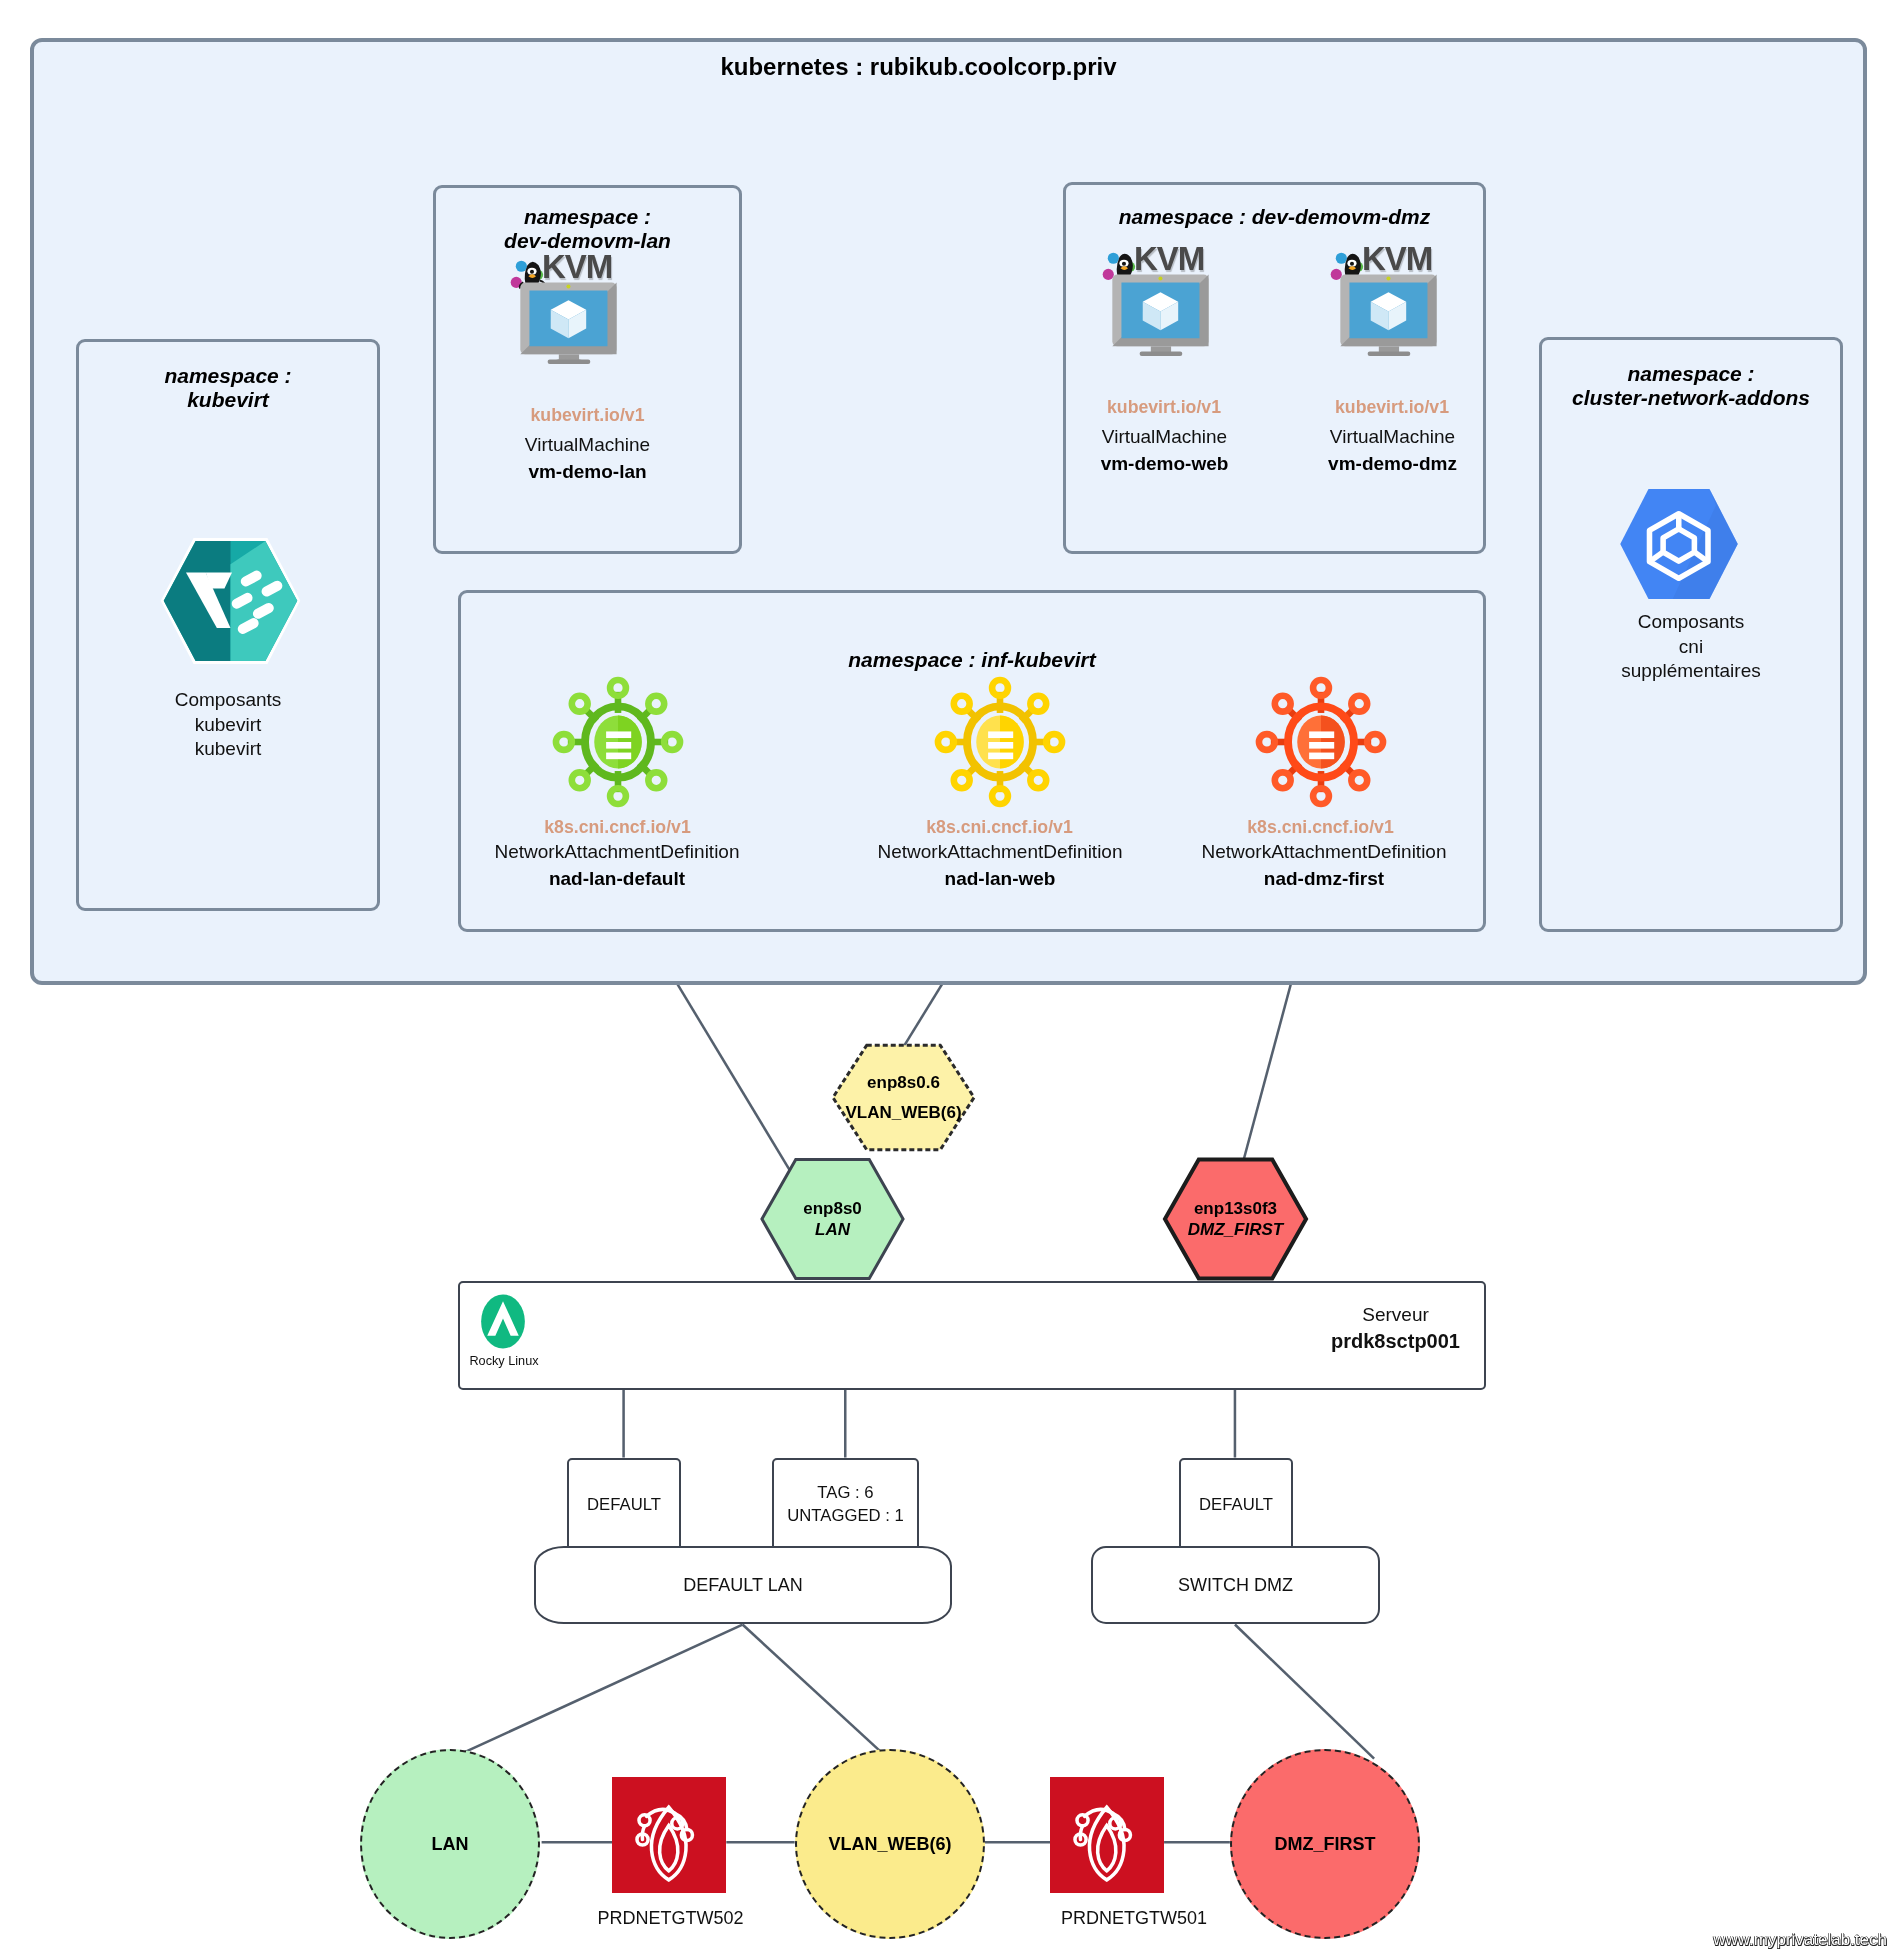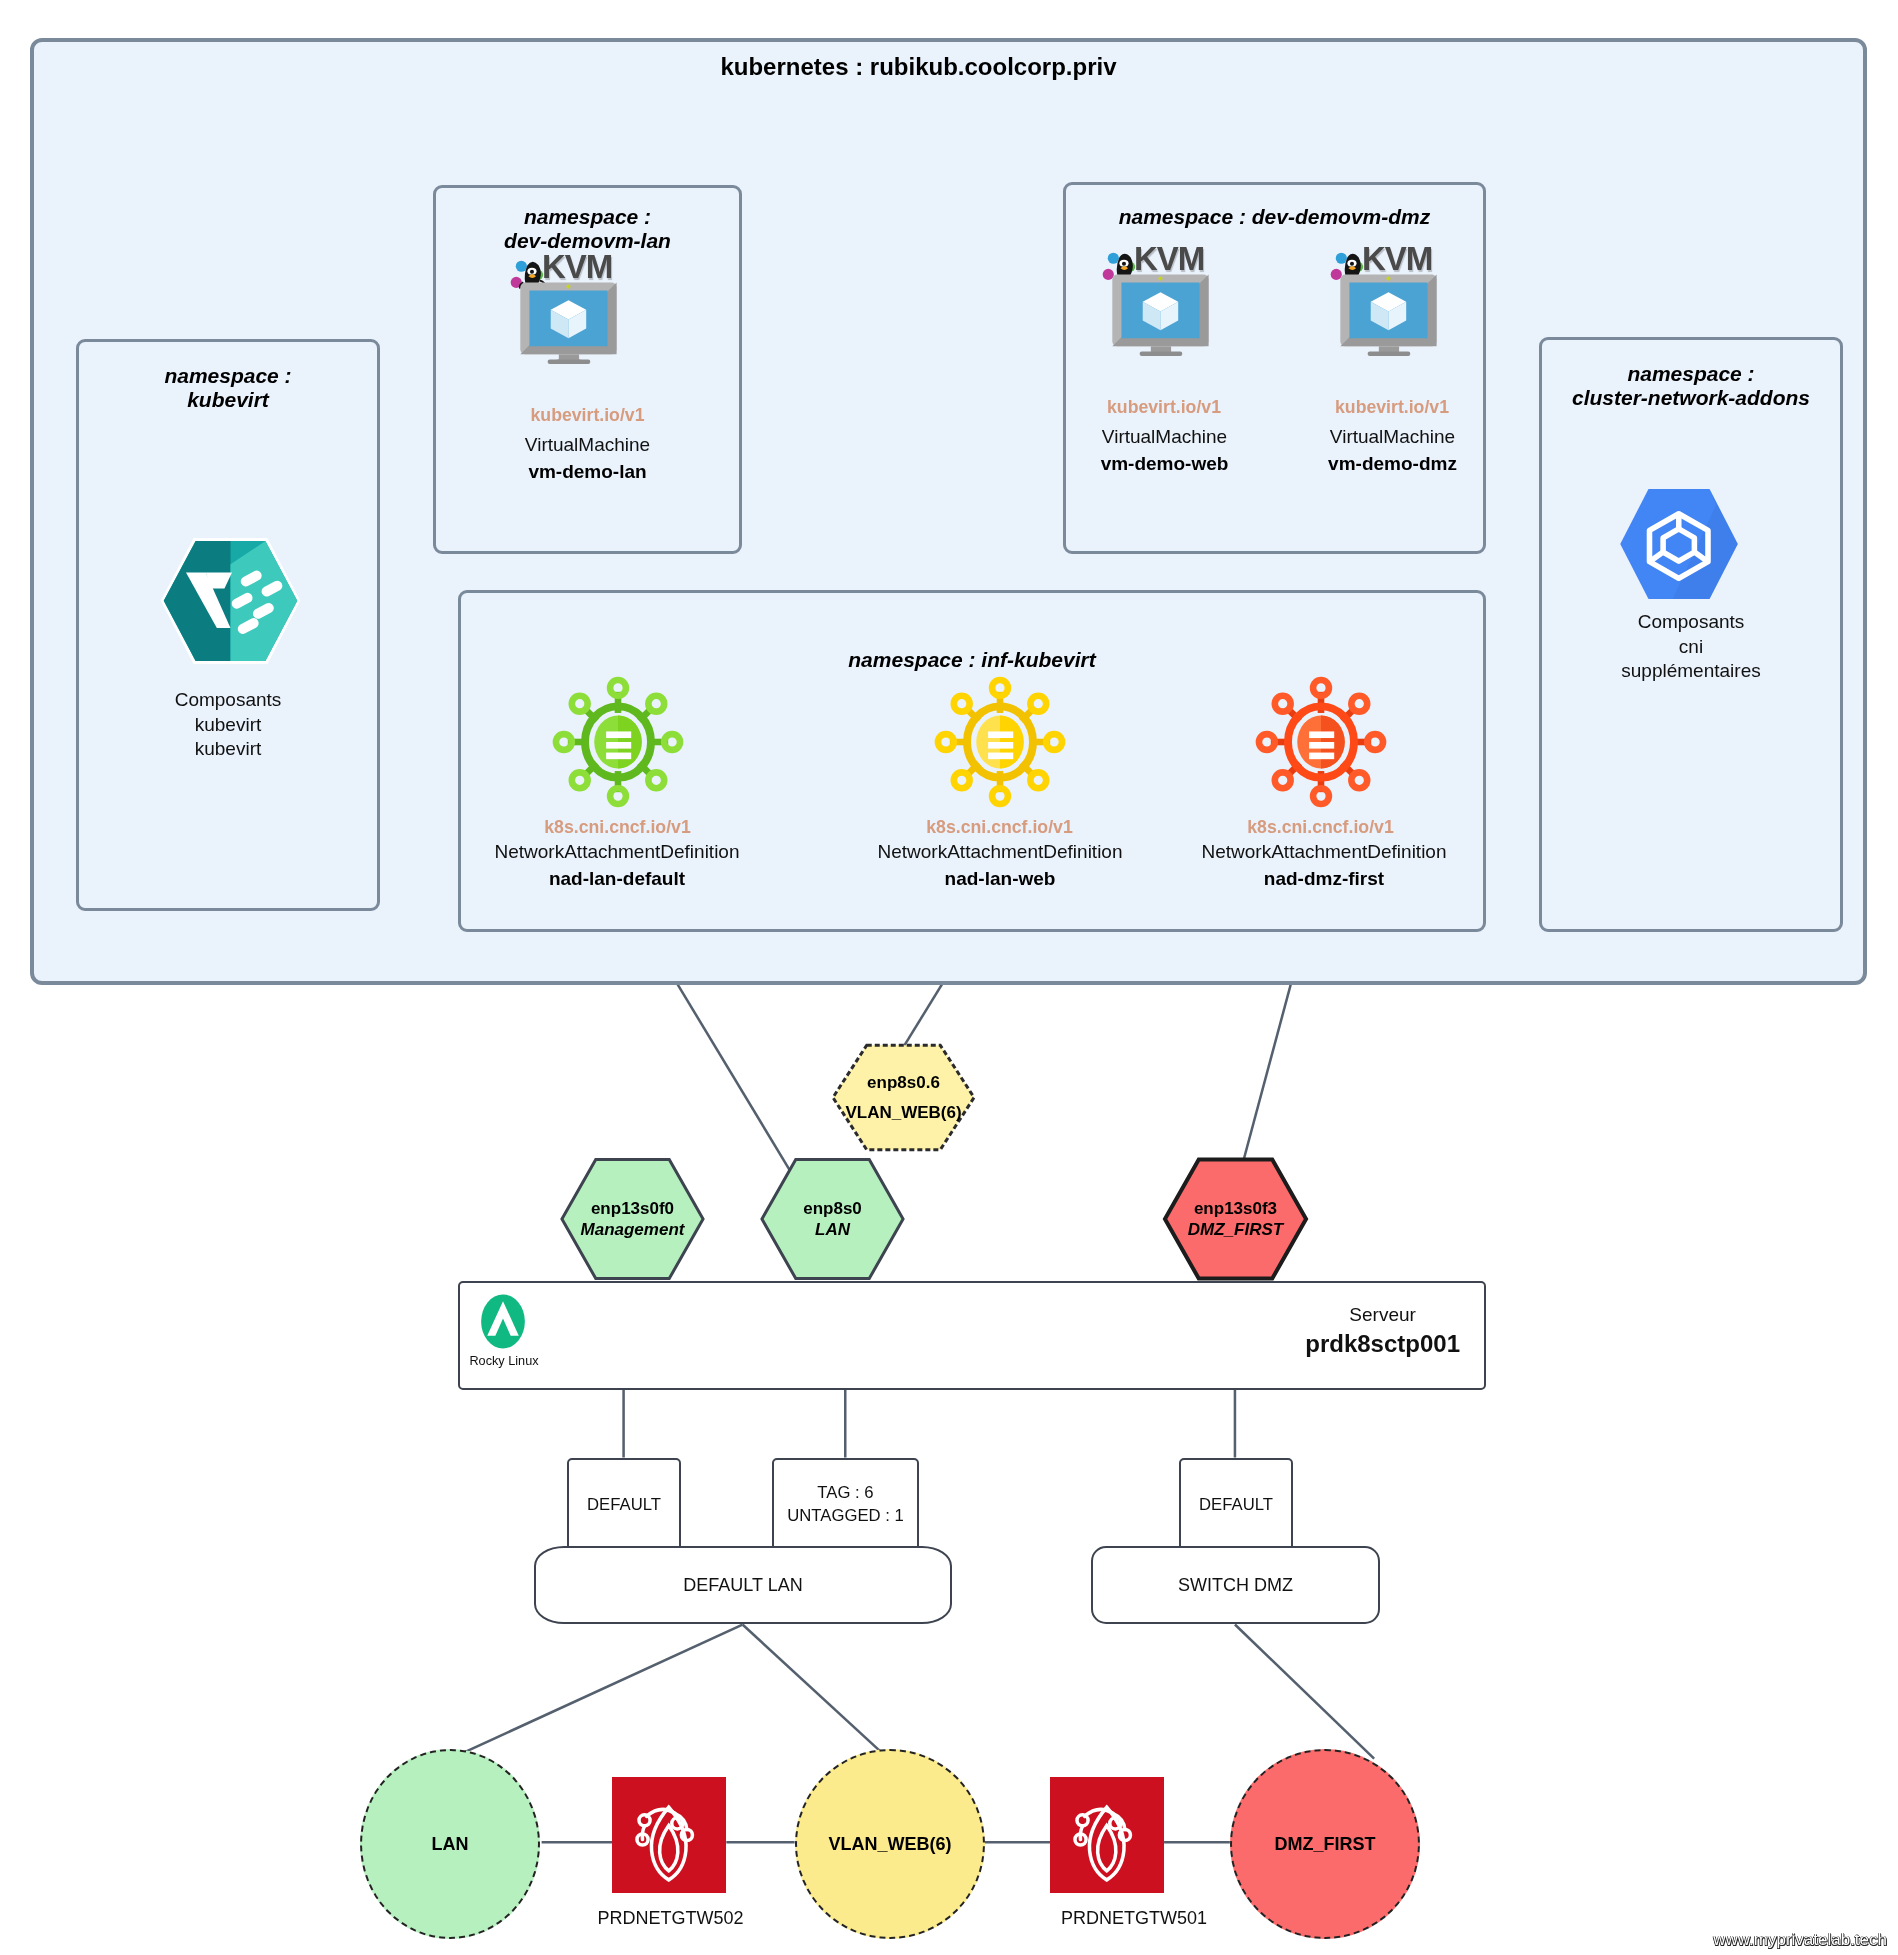--- a/index.html
+++ b/index.html
@@ -56,21 +56,21 @@
 
   
   .server-box{
     left:458px;top:1281px;width:1028px;height:109px;
     background:#fff;border:2px solid #3d4450;border-radius:5px;
   }
   .server-text{
     position:absolute;right:24px;top:20px;text-align:center;
     font-size:19px;color:#111;line-height:1.3;
   }
-  .server-text b{font-size:24px;}
+  .server-text b{font-size:20px;}
 
   
   .tagbox{
     background:#fff;border:2px solid #3d4450;border-radius:5px;
     display:flex;align-items:center;justify-content:center;text-align:center;
     font-size:16.7px;color:#111;line-height:1.35;
   }
   .switch{
     background:#fff;border:2.5px solid #3d4450;border-radius:30px/20px;
     display:flex;align-items:center;justify-content:center;
@@ -415,29 +415,20 @@
     <svg class="hexshape" viewBox="0 0 100 100" preserveAspectRatio="none">
       <polygon points="25,2 75,2 98,50 75,98 25,98 2,50" fill="#fdf2a8" stroke="#2b2b2b" stroke-width="3" stroke-dasharray="5,3" vector-effect="non-scaling-stroke"></polygon>
     </svg>
     <div class="hexlabel">
       <div>enp8s0.6</div>
       <div style="height:9px"></div>
       <div>VLAN_WEB(6)</div>
     </div>
   </div>
 
-  <div class="hex" style="left:559px;top:1157px;width:147px;height:124px;z-index:7;">
-    <svg class="hexshape" viewBox="0 0 100 100" preserveAspectRatio="none">
-      <polygon points="25,2 75,2 98,50 75,98 25,98 2,50" fill="#b6f0bf" stroke="#3d4450" stroke-width="3" vector-effect="non-scaling-stroke"></polygon>
-    </svg>
-    <div class="hexlabel">
-      <div>enp13s0f0</div>
-      <i>Management</i>
-    </div>
-  </div>
 
   <div class="hex" style="left:759px;top:1157px;width:147px;height:124px;z-index:7;">
     <svg class="hexshape" viewBox="0 0 100 100" preserveAspectRatio="none">
       <polygon points="25,2 75,2 98,50 75,98 25,98 2,50" fill="#b6f0bf" stroke="#3d4450" stroke-width="3" vector-effect="non-scaling-stroke"></polygon>
     </svg>
     <div class="hexlabel">
       <div>enp8s0</div>
       <i>LAN</i>
     </div>
   </div>

